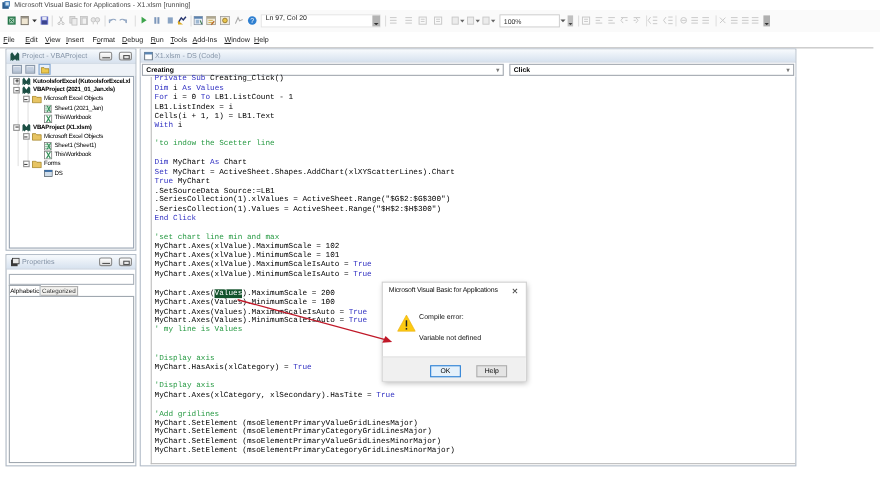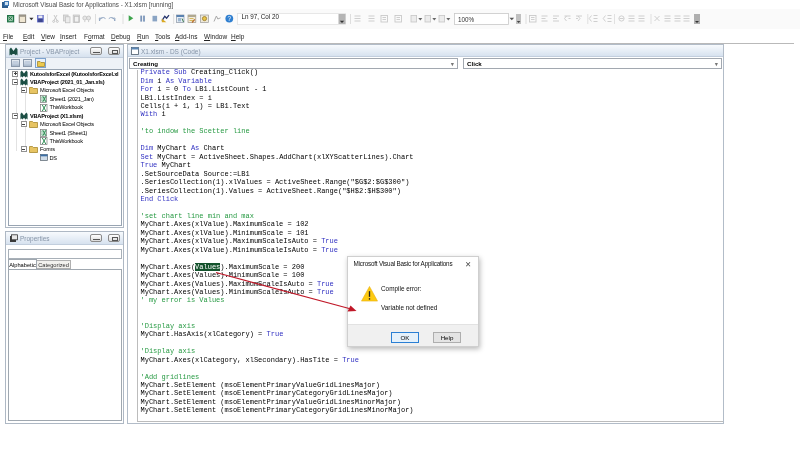--- a/index.html
+++ b/index.html
@@ -349,21 +349,21 @@
   <div class="abs" style="left:0;top:12px;width:595px;height:13px;background:#fff">
     <div class="combo" style="left:1px;top:1px;width:329px"><span>Creating</span><span class="carrow">▾</span></div>
     <div class="combo" style="left:335px;top:1px;width:259px"><span>Click</span><span class="carrow">▾</span></div>
   </div>
 
   <div class="abs" style="left:9px;top:25px;width:1px;height:352px;background:#bcbcbc"></div>
   <div class="abs" style="left:9px;top:376px;width:586px;height:1px;background:#bcbcbc"></div>
 </div>
 
 <pre class="abs" style="left:140.5px;top:68.2px"><span class="kw">Private Sub </span>Creating_Click()
-<span class="kw">Dim</span> i <span class="kw">As Variable</span>
+<span class="kw">Dim</span> i <span class="kw">As Values</span>
 <span class="kw">For</span> i = 0 <span class="kw">To</span> LB1.ListCount - 1
 LB1.ListIndex = i
 Cells(i + 1, 1) = LB1.Text
 <span class="kw">With</span> i
 
 <span class="cm">'to indow the Scetter line</span>
 
 <span class="kw">Dim</span> MyChart <span class="kw">As</span> Chart
 <span class="kw">Set</span> MyChart = ActiveSheet.Shapes.AddChart(xlXYScatterLines).Chart
 <span class="kw">True</span> MyChart
@@ -375,21 +375,21 @@
 <span class="cm">'set chart line min and max</span>
 MyChart.Axes(xlValue).MaximumScale = 102
 MyChart.Axes(xlValue).MinimumScale = 101
 MyChart.Axes(xlValue).MaximumScaleIsAuto = <span class="kw">True</span>
 MyChart.Axes(xlValue).MinimumScaleIsAuto = <span class="kw">True</span>
 
 MyChart.Axes(<span class="sel">Values</span>).MaximumScale = 200
 MyChart.Axes(Values).MinimumScale = 100
 MyChart.Axes(Values).MaximumScaleIsAuto = <span class="kw">True</span>
 MyChart.Axes(Values).MinimumScaleIsAuto = <span class="kw">True</span>
-<span class="cm">' my error is Values</span>
+<span class="cm">' my line is Values</span>
 
 
 <span class="cm">'Display axis</span>
 MyChart.HasAxis(xlCategory) = <span class="kw">True</span>
 
 <span class="cm">'Display axis</span>
 MyChart.Axes(xlCategory, xlSecondary).HasTite = <span class="kw">True</span>
 
 <span class="cm">'Add gridlines</span>
 MyChart.SetElement (msoElementPrimaryValueGridLinesMajor)

